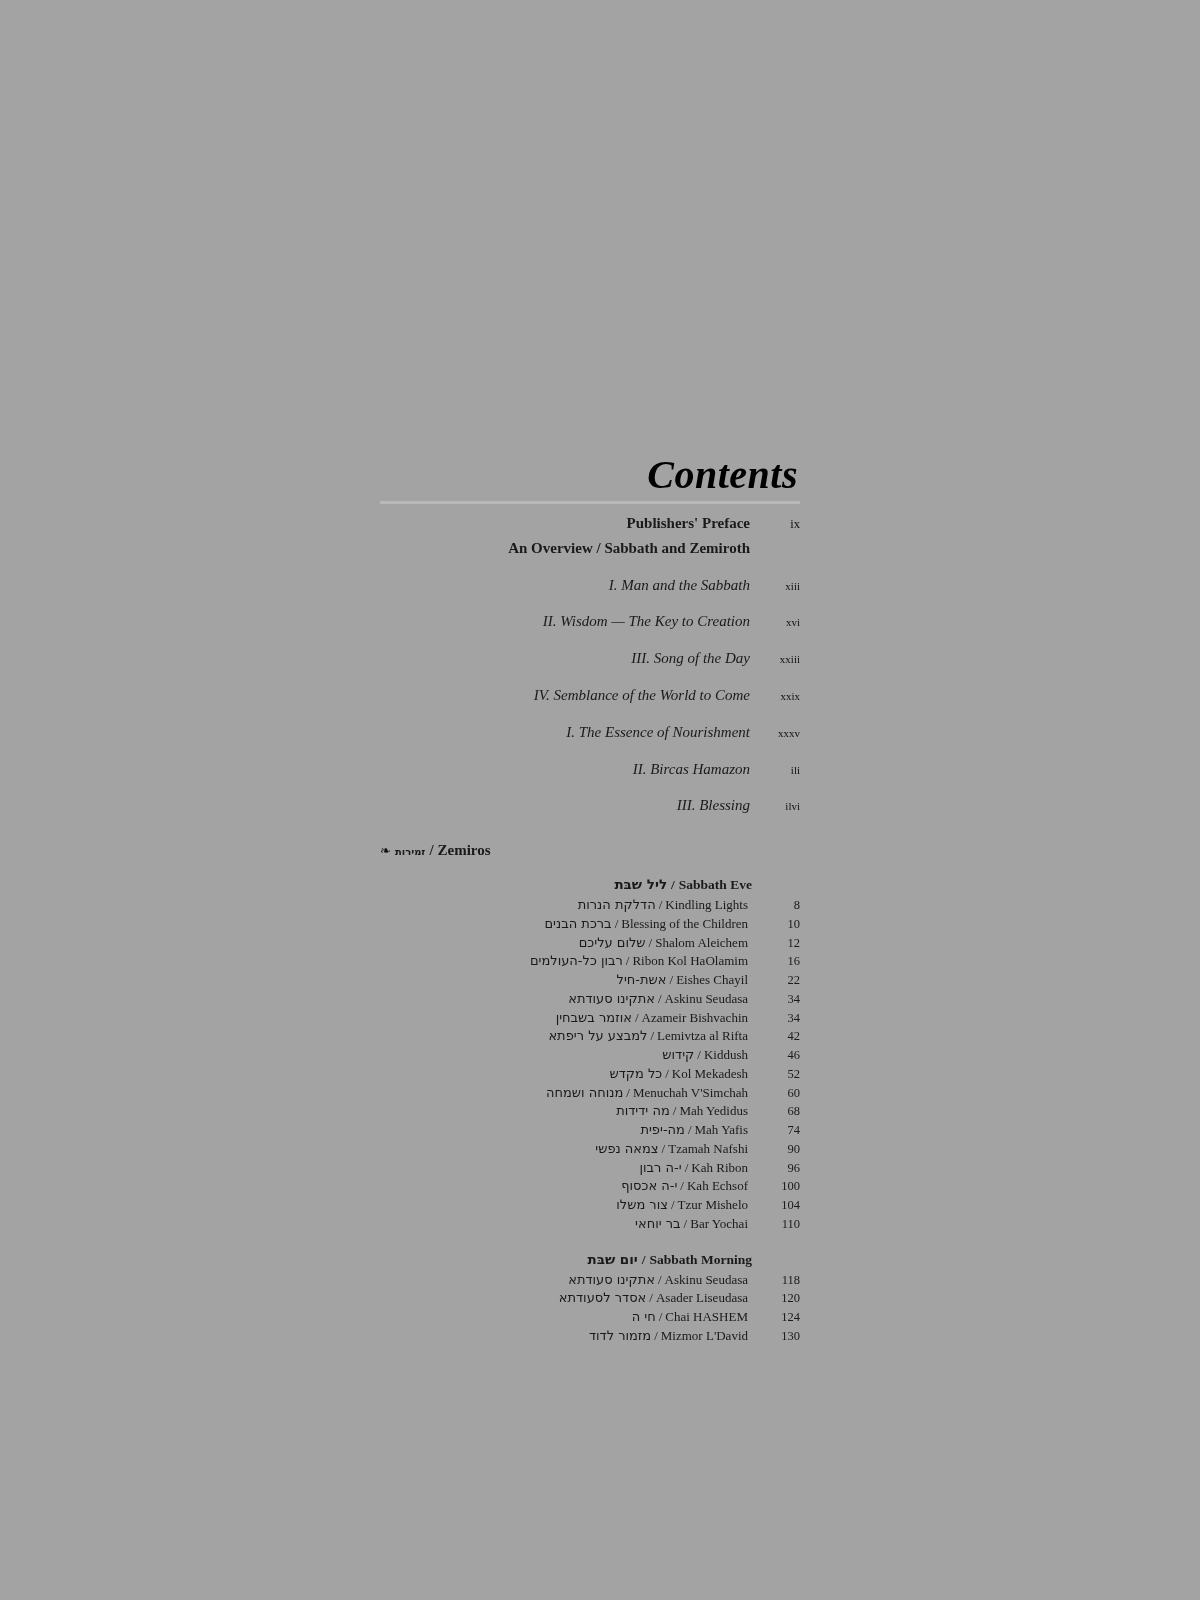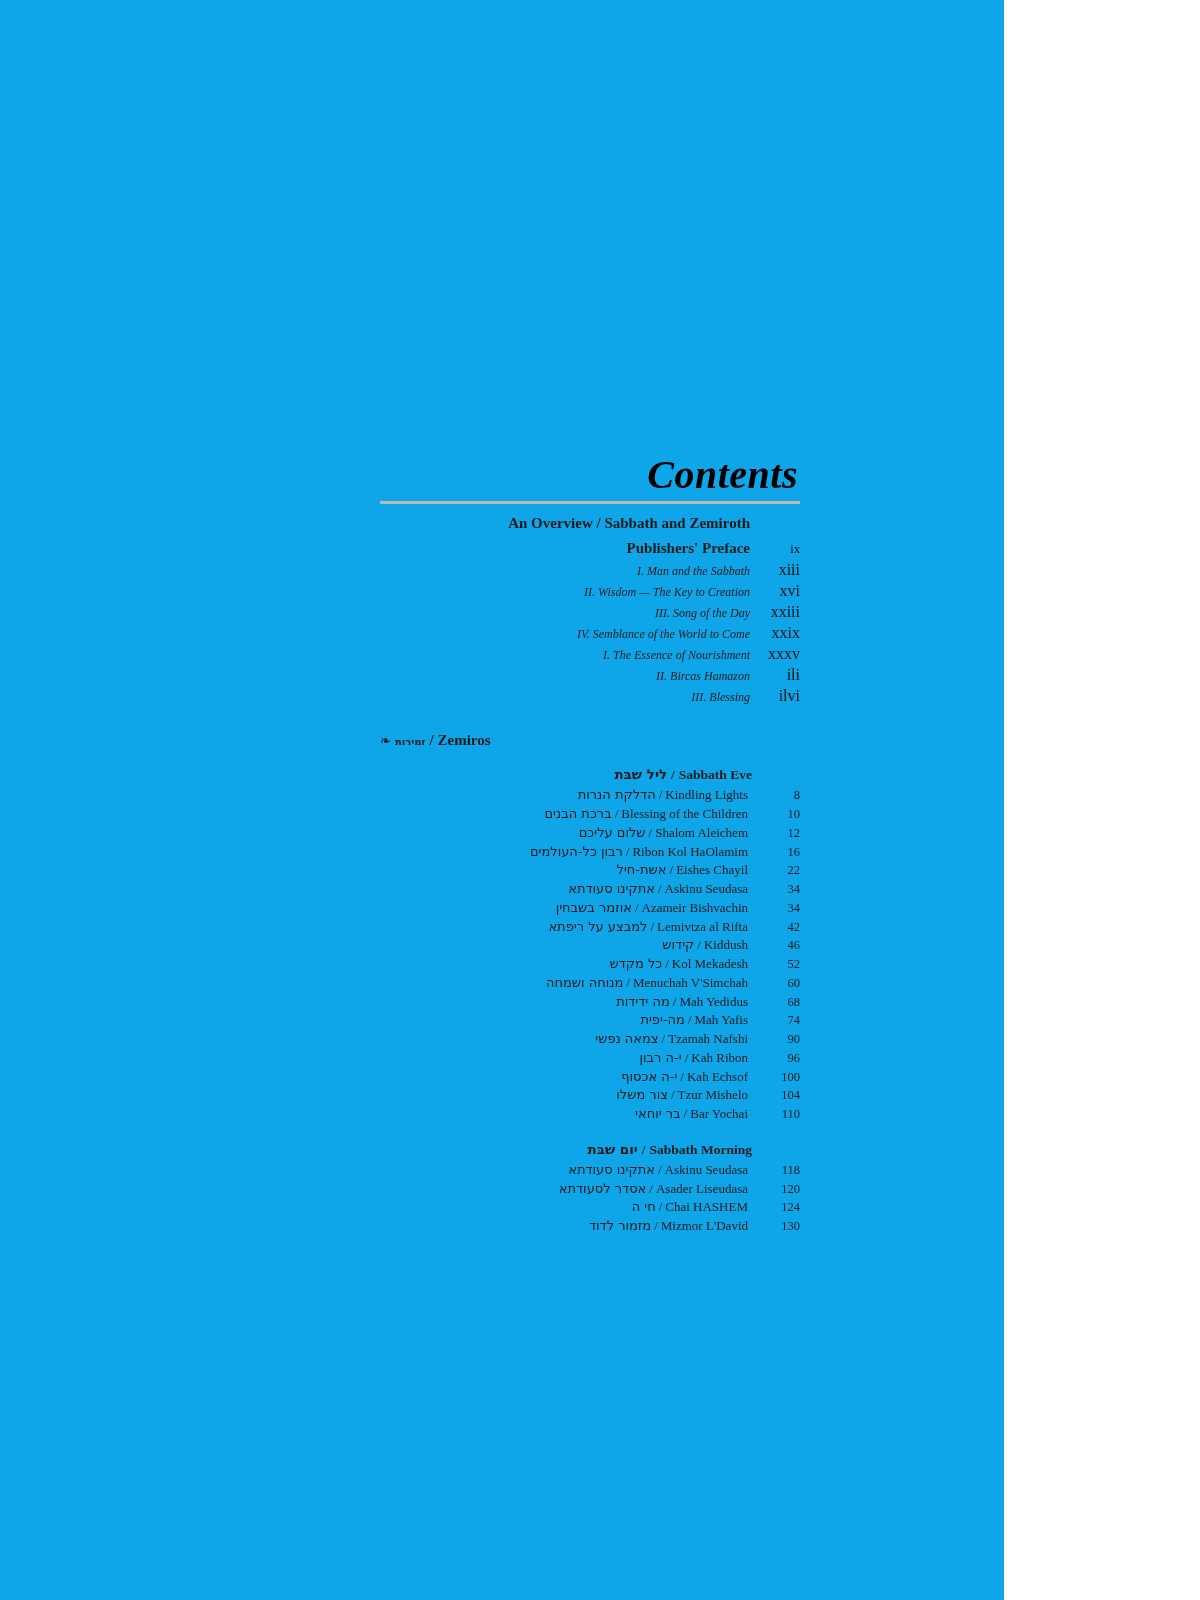--- a/index.html
+++ b/index.html
@@ -2,23 +2,23 @@
 <html><head>
 <meta charset="utf-8">
 <style>
   html, body {
     margin: 0;
     padding: 0;
     background: #ffffff;
   }
   .page {
     position: relative;
-    width: 1004px;
+    width: 1200px;
     height: 1600px;
-    background: #0ea5e9;
+    background: #a3a3a3;
     font-family: "Liberation Serif", serif;
     color: #1a1a1a;
     overflow: hidden;
   }
   .toc-block {
     position: absolute;
     left: 380px;
     top: 455px;
     width: 420px;
   }
@@ -63,24 +63,25 @@
   }
   .level-main .entry {
     font-weight: bold;
     font-size: 15px;
   }
   .level-main {
     margin-top: 5px;
   }
   .level-sub .entry {
     font-style: italic;
-    font-size: 12px;
+    font-size: 15px;
   }
   .level-sub .pg {
-    font-size: 16px;
+    font-size: 11px;
+    margin-top: 20px;
   }
   .section-head {
     margin-top: 26px;
     margin-bottom: 4px;
     display: flex;
     align-items: baseline;
   }
   .section-head .orn {
     font-size: 13px;
     color: #111;
@@ -154,26 +155,26 @@
 <body>
 
 <div class="page">
   <div class="toc-block">
 
     <h1 class="toc-title">Contents</h1>
     <div class="rule"></div>
 
     <div>
       <div class="row level-main">
+        <span class="entry">Publishers' Preface</span>
+        <span class="pg">ix</span>
+      </div>
+      <div class="row level-main">
         <span class="entry">An Overview / Sabbath and Zemiroth</span>
         <span class="pg"></span>
-      </div>
-      <div class="row level-main">
-        <span class="entry">Publishers' Preface</span>
-        <span class="pg">ix</span>
       </div>
       <div class="row level-sub">
         <span class="entry">I. Man and the Sabbath</span>
         <span class="pg">xiii</span>
       </div>
       <div class="row level-sub">
         <span class="entry">II. Wisdom — The Key to Creation</span>
         <span class="pg">xvi</span>
       </div>
       <div class="row level-sub">

